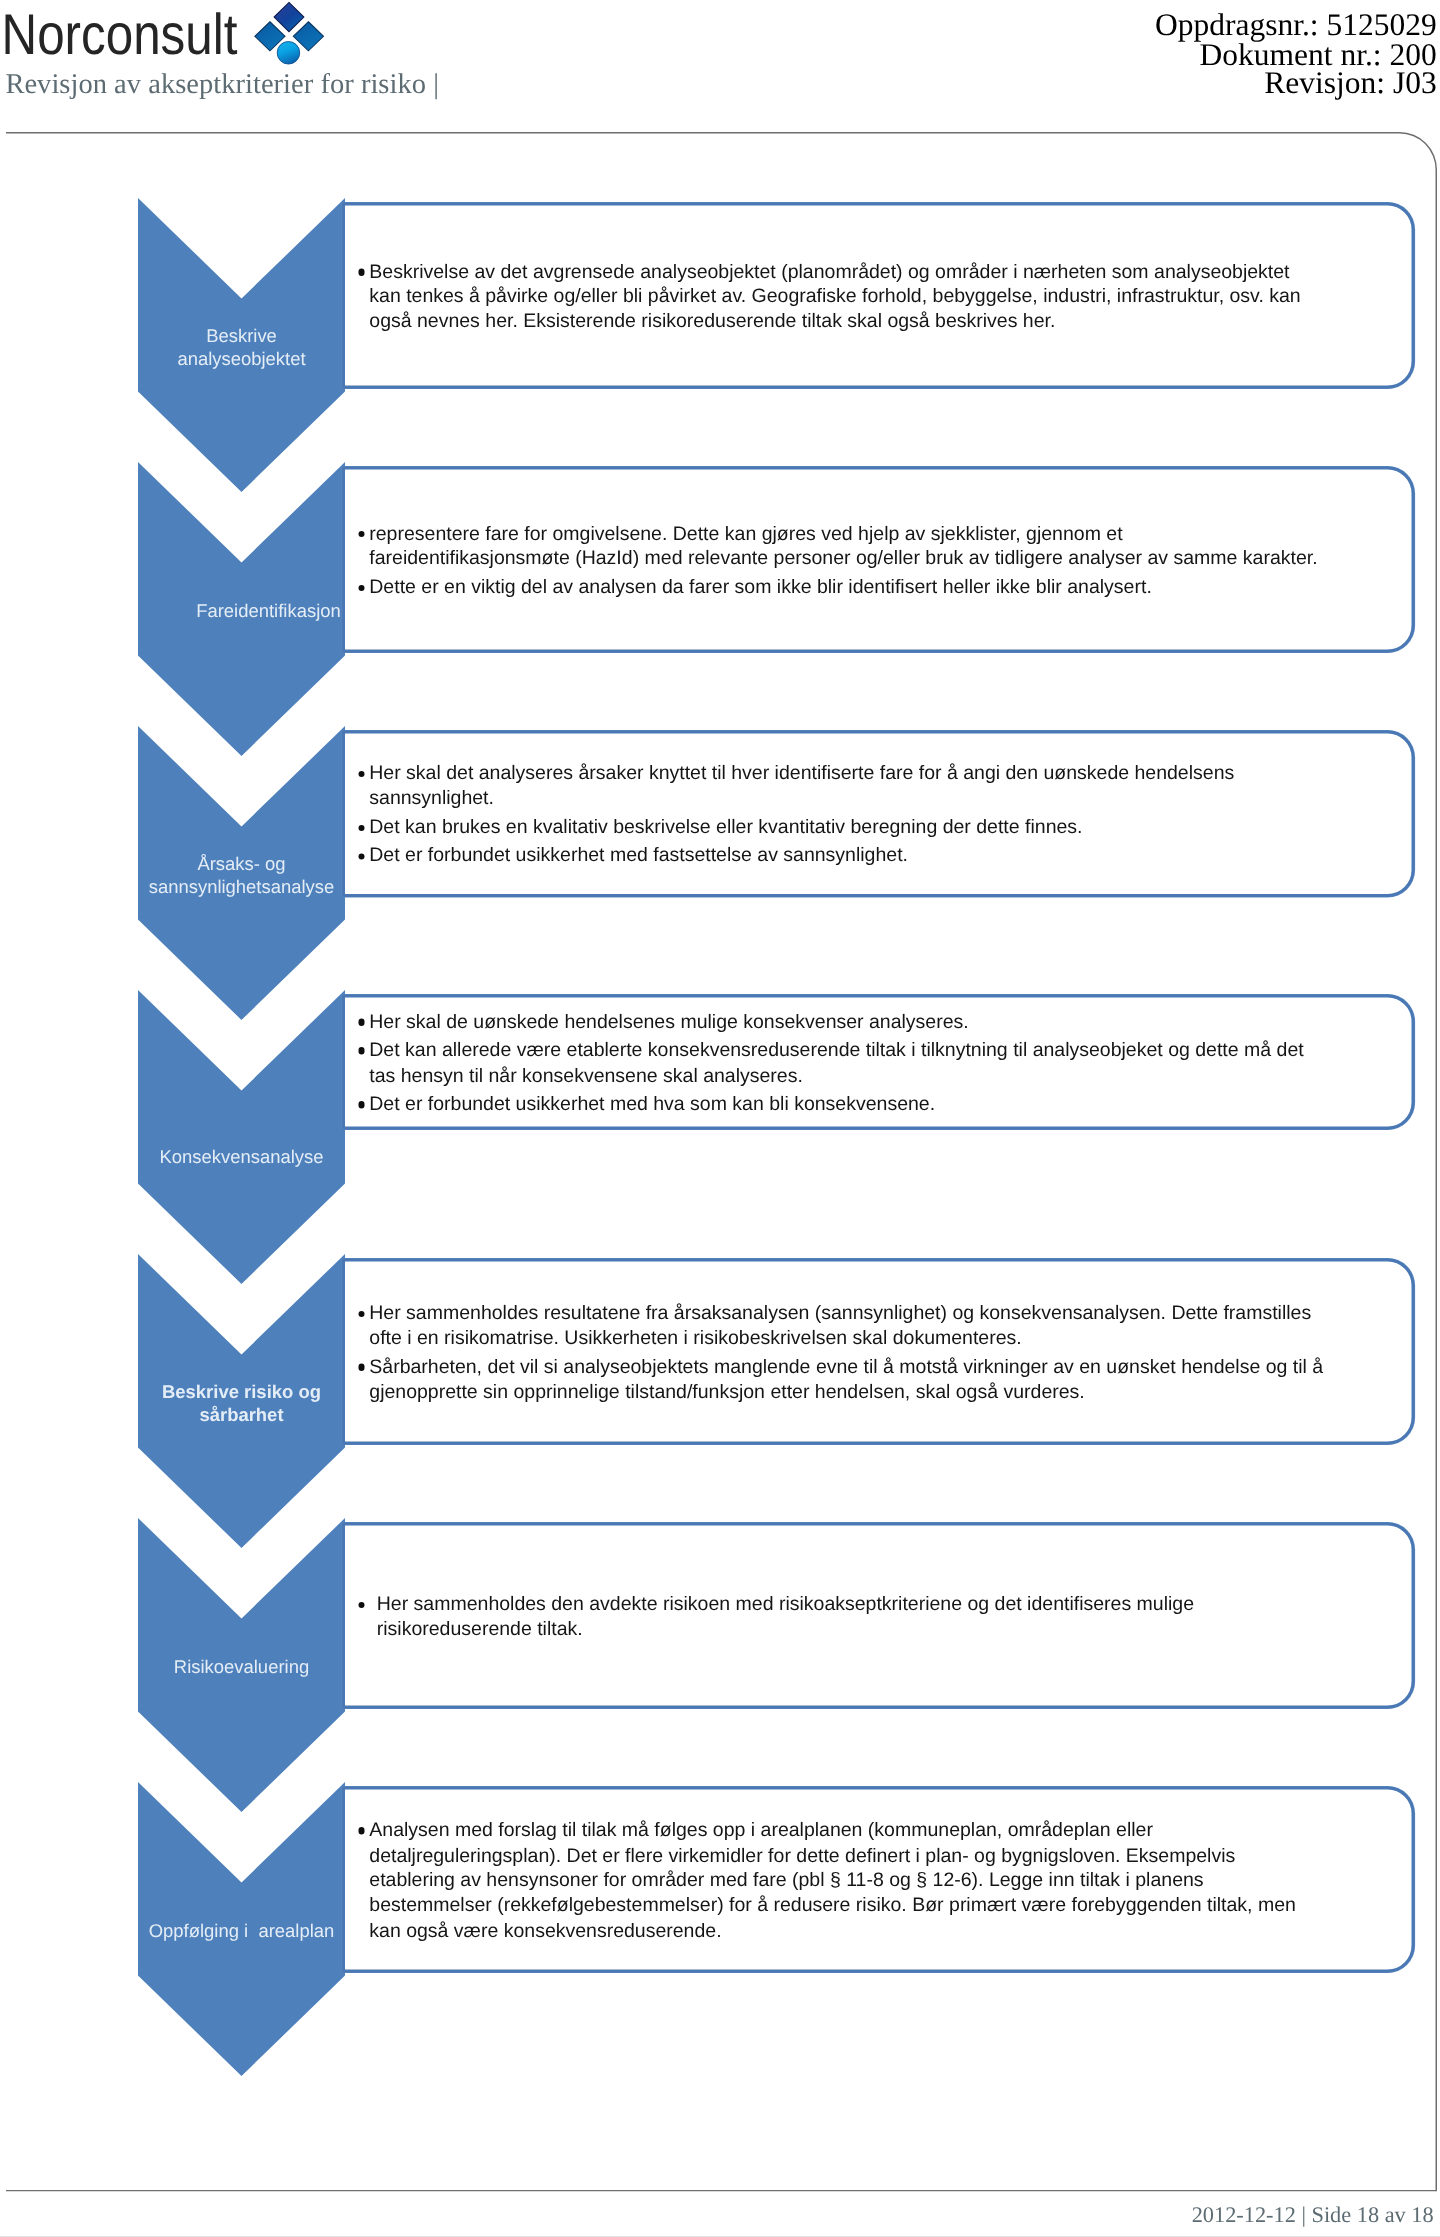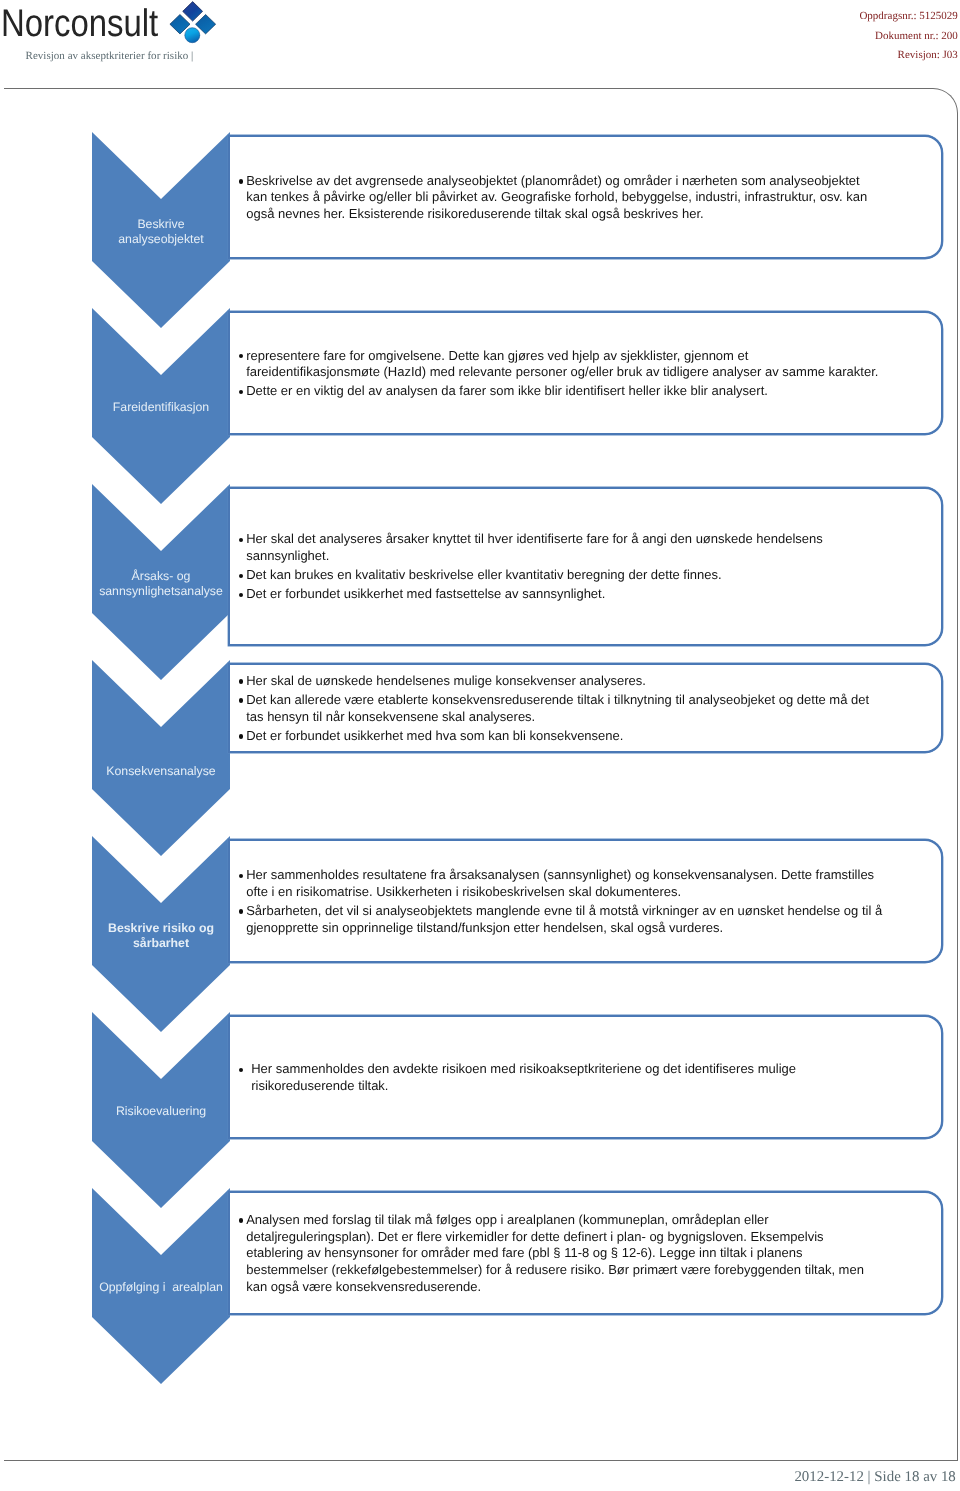--- a/index.html
+++ b/index.html
@@ -8,23 +8,23 @@
        -webkit-font-smoothing:antialiased;text-rendering:geometricPrecision;}
   .page{position:absolute;left:0;top:0;width:960px;height:1491px;background:#fff;}
 
   
   .hdr-logo{position:absolute;left:1.3px;top:5.2px;font-family:"Liberation Sans",sans-serif;
      font-size:38.4px;font-weight:400;color:#252525;line-height:38.4px;
      transform:scaleX(0.857);transform-origin:left top;white-space:nowrap;}
   .hdr-mark{position:absolute;left:166px;top:0px;}
   .hdr-mark svg{display:block;}
   .hdr-sub{position:absolute;left:3.6px;top:48.7px;font-family:"Liberation Serif",serif;
-     font-size:11px;color:#5d6c72;letter-spacing:0.02px;line-height:15.4px;margin-left:22px;}
+     font-size:19px;color:#5d6c72;letter-spacing:0.02px;line-height:15.4px;}
   .hdr-meta{position:absolute;right:2.2px;top:7px;text-align:right;
-     font-family:"Liberation Serif",serif;font-size:11px;color:#7f1d1d;line-height:19.7px;}
+     font-family:"Liberation Serif",serif;font-size:21px;color:#000000;line-height:19.7px;}
   .hdr-meta div{white-space:nowrap;}
   
   .frame{position:absolute;left:4px;top:88px;width:953.5px;height:1373px;
      border:1px solid #6e6e6e;border-top-right-radius:25px;
      border-left:none;box-sizing:border-box;background:transparent;}
 
   
   .footer{position:absolute;right:4.2px;top:1470px;font-family:"Liberation Serif",serif;
      font-size:14.9px;color:#5d6c72;letter-spacing:0px;white-space:nowrap;line-height:14.9px;}
 
@@ -111,21 +111,21 @@
             </div>
           </div>
         </div>
       </div>
       <div class="row" style="top: 0px; height: 0px;">
         <div class="chev" style="left: 92px; top: 308px;">
           <svg width="138" height="196" viewBox="0 0 138 196">
             <polygon points="0,0 69,67 138,0 138,129 69,196 0,129" fill="#4e80bc"></polygon>
           </svg>
         </div>
-        <div class="chev-label" style="top: 308px; height: 196px;">Fareidentifikasjon</div>
+        <div class="chev-label" style="top: 308px; height: 196px; margin-left: 18px;">Fareidentifikasjon</div>
         <div class="box" style="top: 310.5px; height: 124.5px;">
           <div class="blist">
             <div class="bitem">
               <span class="dot"></span>
               <span class="ln">representere fare for omgivelsene. Dette kan gjøres ved hjelp av sjekklister, gjennom et</span>
               <span class="ln">fareidentifikasjonsmøte (HazId) med relevante personer og/eller bruk av tidligere analyser av samme karakter.</span>
             </div>
             <div class="bitem">
               <span class="dot"></span>
               <span class="ln">Dette er en viktig del av analysen da farer som ikke blir identifisert heller ikke blir analysert.</span>
@@ -134,21 +134,21 @@
         </div>
       </div>
       <div class="row" style="top: 0px; height: 0px;">
         <div class="chev" style="left: 92px; top: 484px;">
           <svg width="138" height="196" viewBox="0 0 138 196">
             <polygon points="0,0 69,67 138,0 138,129 69,196 0,129" fill="#4e80bc"></polygon>
           </svg>
         </div>
         <div class="chev-label" style="top: 484px; height: 196px;">Årsaks- og
 sannsynlighetsanalyse</div>
-        <div class="box" style="top: 486.5px; height: 159px;">
+        <div class="box" style="top: 486.5px; height: 111px;">
           <div class="blist">
             <div class="bitem">
               <span class="dot"></span>
               <span class="ln">Her skal det analyseres årsaker knyttet til hver identifiserte fare for å angi den uønskede hendelsens</span>
               <span class="ln">sannsynlighet.</span>
             </div>
             <div class="bitem">
               <span class="dot"></span>
               <span class="ln">Det kan brukes en kvalitativ beskrivelse eller kvantitativ beregning der dette finnes.</span>
             </div>

